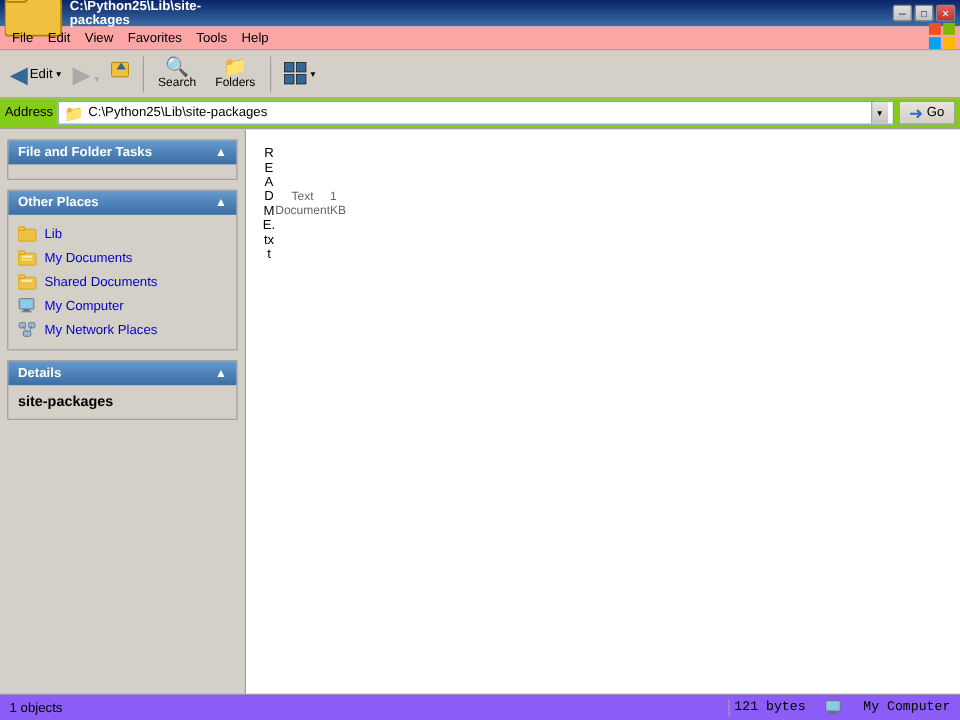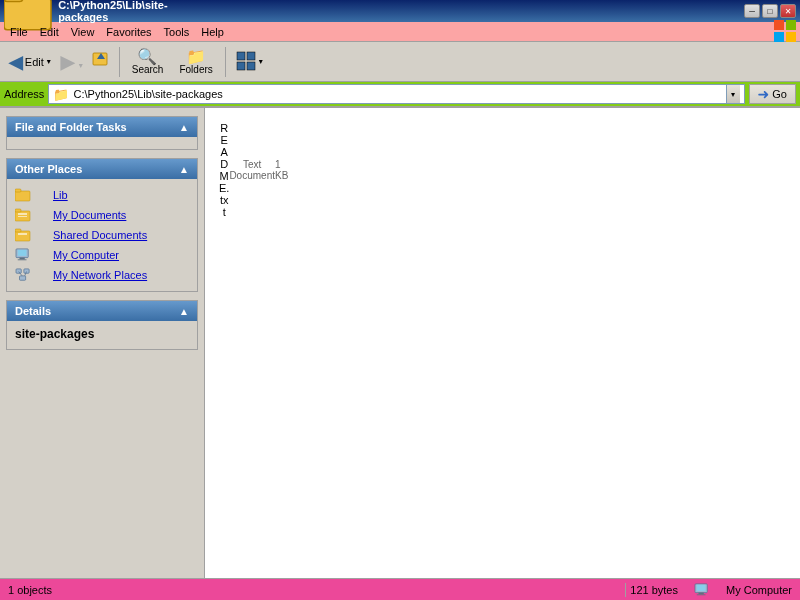--- a/index.html
+++ b/index.html
@@ -217,25 +217,24 @@
     .panel-collapse-btn {
       font-size: 10px;
       color: white;
     }
     .sidebar-panel-content {
       padding: 6px 4px;
     }
     .sidebar-link {
       display: flex;
       align-items: center;
-      gap: 22px;
+      gap: 6px;
       padding: 3px 4px;
       cursor: pointer;
       color: #0000cc;
-      text-decoration: underline;
       font-size: 11px;
     }
 
     
     .details-content {
       padding: 6px 8px;
     }
     .details-name {
       font-weight: bold;
       font-size: 12px;
@@ -279,40 +278,41 @@
       text-align: center;
     }
     .file-item .file-size {
       font-size: 10px;
       color: #666;
       text-align: left;
     }
 
     
     #status-bar {
-      background: #ec4899;
+      background: #8b5cf6;
       height: 22px;
       display: flex;
       align-items: center;
       justify-content: space-between;
       padding: 0 4px;
       border-top: 1px solid #a0a0a0;
       font-size: 11px;
     }
     #status-left {
       flex: 1;
       padding-left: 4px;
     }
     #status-right {
       display: flex;
       align-items: center;
       gap: 16px;
       padding-right: 4px;
       border-left: 1px solid #a0a0a0;
       padding-left: 4px;
+      font-family: Liberation Mono, monospace;
     }
 
     
     .folder-svg { width: 16px; height: 14px; }
 
     
     .txt-file-icon {
       width: 32px;
       height: 40px;
     }

